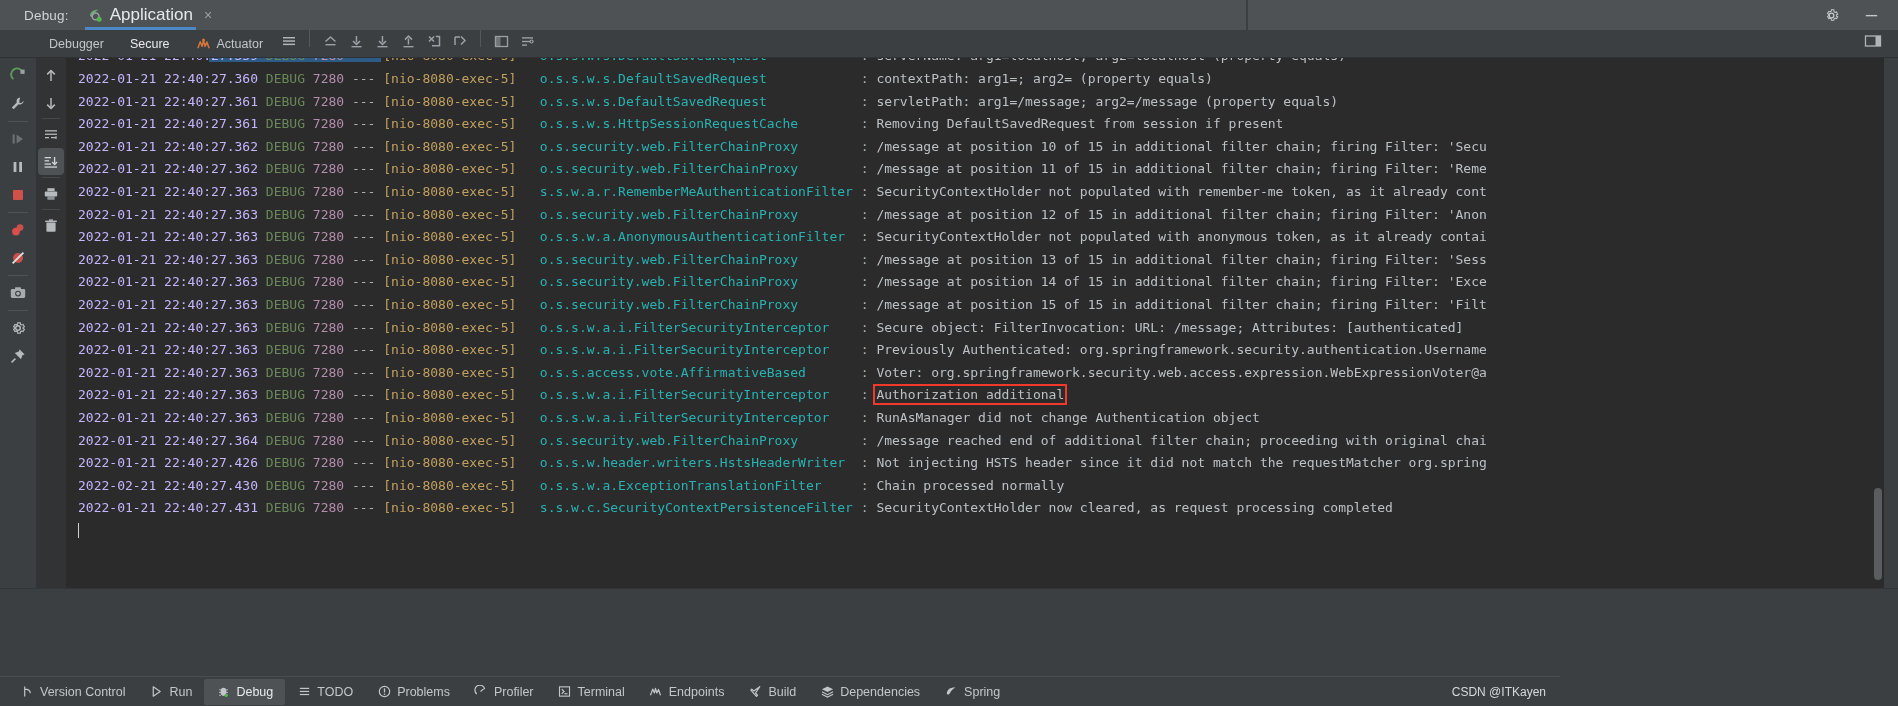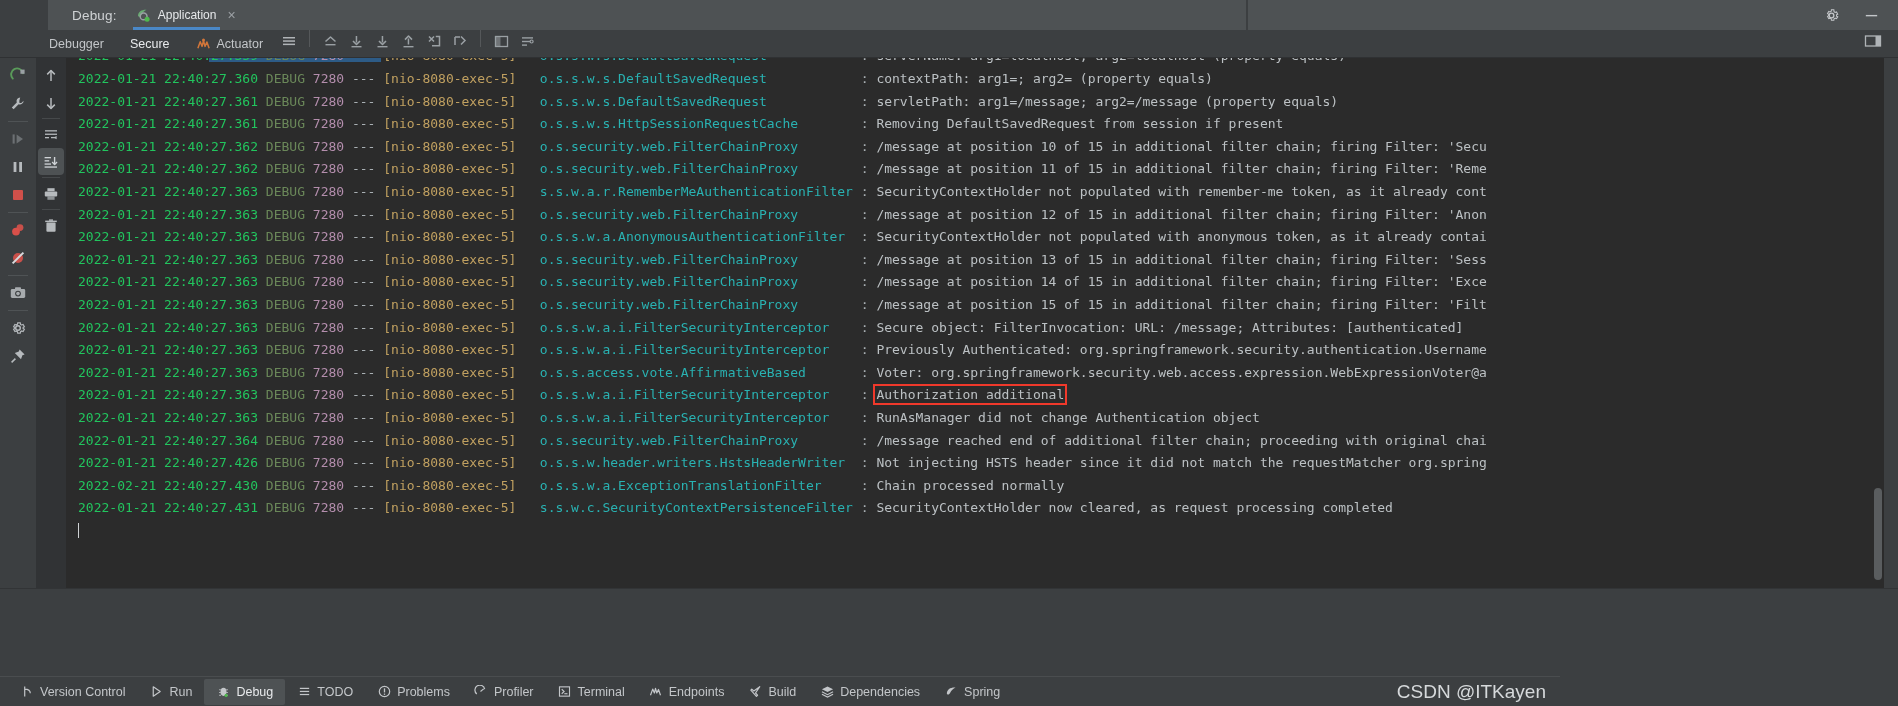--- a/index.html
+++ b/index.html
@@ -6,36 +6,36 @@
   html,body{ background:#3c3f41; }
   body{
     width:1898px; height:706px;
     font-family:"Liberation Sans", sans-serif;
     color:#bbbbbb; overflow:hidden; position:relative;
   }
 
   
   #titlebar{
     position:absolute; left:0; top:0; width:1898px; height:30px;
-    background:#3c3f41; display:flex; align-items:stretch;padding-left:48px;
+    background:#3c3f41; display:flex; align-items:stretch;
   }
   .tb-left-stub{ width:10px; background:#4e5254; }
   #debug-label-wrap{
     background:#4e5254; display:flex; align-items:center;
     padding:0 6px 0 14px; height:30px;
   }
   #debug-label{ font-size:13.5px; color:#cfd2d4; letter-spacing:.2px; }
   #app-tab{
     background:#4e5254; display:flex; align-items:center; gap:7px;
     padding:0 10px 0 12px; height:30px; position:relative;
   }
   #app-tab .tab-underline{
     position:absolute; left:10px; right:26px; bottom:0; height:3px; background:#4a88c7;
   }
-  #app-tab-title{ font-size:12px; color:#e6e8ea; }
+  #app-tab-title{ font-size:17px; color:#e6e8ea; }
   #app-tab-close{ font-size:14px; color:#9ba0a4; margin-left:4px; line-height:1; }
   .tb-mid-fill{ flex:1; background:#4e5254; }
   .tb-gap{ width:2px; background:#3c3f41; }
   .tb-right-fill{ flex:0 0 650px; background:#4e5254; display:flex; align-items:center;
     justify-content:flex-end; gap:22px; padding-right:18px; }
   .tb-icon{ width:18px; height:18px; display:flex; align-items:center; justify-content:center; }
 
   
   #toolrow{
     position:absolute; left:0; top:30px; width:1898px; height:28px;
@@ -72,21 +72,21 @@
   .ng-sep{ width:18px; height:1px; background:#46494b; margin:2px 0; }
 
   
   #console{
     position:absolute; left:66px; top:58px; width:1818px; height:530px;
     background:#2b2b2b; overflow:hidden;
     font-family:"DejaVu Sans Mono", monospace; font-size:13px;
   }
   #console-inner{ position:relative; padding:0 0 0 12px; }
   .logline{ height:22.6px; line-height:22.6px; white-space:pre; }
-  .ts{ color:#22c55e; }
+  .ts{ color:#c4b5fd; }
   .lvl{ color:#6a8759; }
   .pid{ color:#b48ead; }
   .dash{ color:#a9b0b4; }
   .thr{ color:#c0a060; }
   .lgr{ color:#29b2b2; }
   .colon{ color:#a9b0b4; }
   .msg{ color:#bcc1c4; }
   .hl{ outline:2px solid #f0392b; outline-offset:1px; }
   
   #clip-row{ position:absolute; left:12px; top:0; height:10px; overflow:hidden; }
@@ -109,21 +109,21 @@
   #sb-items{
     position:absolute; left:0; bottom:0; width:1560px; height:30px;
     background:#3c3f41; display:flex; align-items:center; padding-left:8px;
     border-top:1px solid #4a4d4f;
   }
   .sb-item{ display:flex; align-items:center; gap:6px; padding:0 12px; height:26px;
     font-size:12.5px; color:#c3c6c9; }
   .sb-item.sel{ background:#4e5254; color:#e8eaec; border-radius:2px; }
   .sb-ico{ width:14px; height:14px; display:flex; align-items:center; justify-content:center; }
   #sb-right{ margin-left:auto; display:flex; align-items:center; padding-right:14px;
-    font-size:19px; color:#d6d9db; font-family:"Liberation Sans", sans-serif; }
+    font-size:12px; color:#d6d9db; font-family:"Liberation Sans", sans-serif; }
   svg{ display:block; }
 </style>
 </head>
 <body>
 
 <div id="titlebar">
   <div class="tb-left-stub"></div>
 
   <div id="debug-label-wrap">
     <span id="debug-label">Debug:</span>

